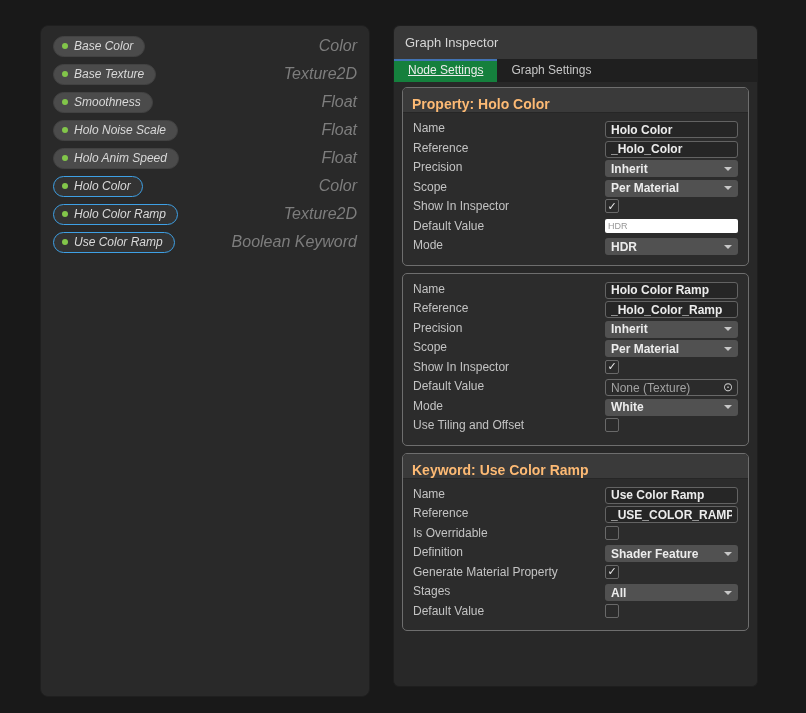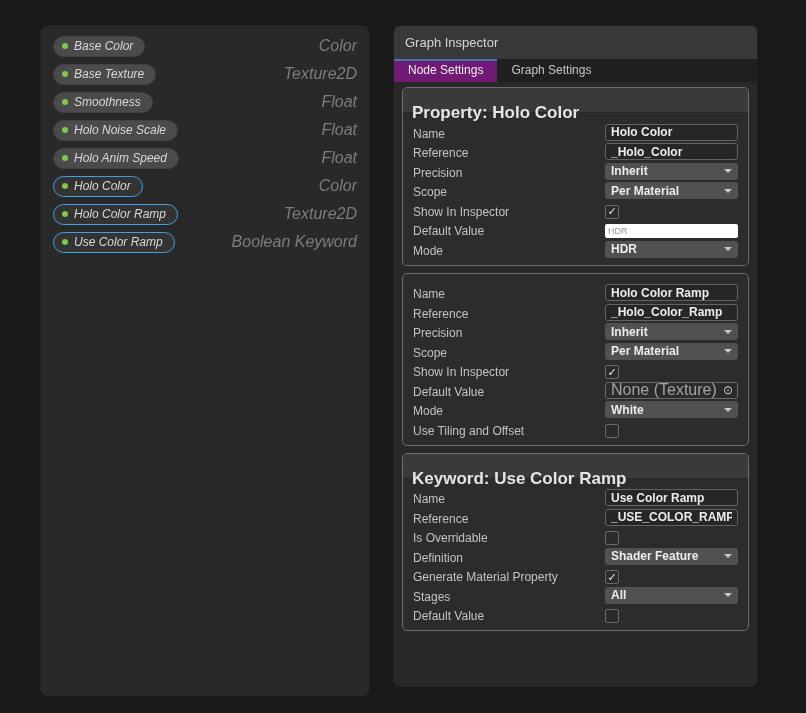--- a/index.html
+++ b/index.html
@@ -49,35 +49,36 @@
   }
   .gi-header {
     height:33px; background:#383838; border-radius:6px 6px 0 0;
     line-height:33px; padding:0 11px; font-size:13px; color:#d6d6d6;
   }
   .gi-tabs { height:23px; background:#1f1f1f; display:flex; }
   .gi-tab {
     padding:0 14px; line-height:22px; font-size:12px; color:#c6c6c6; cursor:pointer;
   }
   .gi-tab.active {
-    background:#701a75; color:#ececec;
+    background:#15803d; color:#ececec;
     box-shadow:inset 0 2px 0 var(--tab-blue,#4273b3);
+    text-decoration:underline;
   }
   .gi-content { padding:5px 8px 0 8px; }
 
   .section {
     border:1px solid #6e6e6e; border-radius:5px; background:#2c2c2c;
     margin-bottom:7px; overflow:hidden;
   }
   .sec-header {
-    background:#3a3a3a; height:25px; line-height:25px; padding:12px 9px;
-    font-size:17px; font-weight:700; color:#e5e5e5; border-bottom:1px solid #262626;
+    background:#3a3a3a; height:25px; line-height:25px; padding:4px 9px;
+    font-size:14px; font-weight:700; color:#fdba74; border-bottom:1px solid #262626;
   }
   .sec-body { padding:8px 10px 7px 10px; }
-  .srow { height:19.5px; display:flex; align-items:flex-end; }
+  .srow { height:19.5px; display:flex; align-items:flex-start; }
   .srow-label { flex:1; font-size:12px; color:#c3c3c3; white-space:nowrap; }
   .ctrl { width:133px; display:flex; align-items:center; }
 
   input.textfield {
     width:133px; height:17px; background:#262626; border:1px solid #636363;
     border-radius:3px; color:#ececec; font-size:12px; font-weight:700;
     padding:0 5px; font-family:"Liberation Sans", sans-serif; outline:none;
   }
   .dropdown {
     width:150px; height:17px; background:#515151; border-radius:3px;
@@ -99,21 +100,21 @@
     border-radius:2px; position:relative; cursor:pointer;
   }
   .colorfield .hdr-badge {
     position:absolute; left:3px; top:0; font-size:9px; line-height:14px; color:#979797;
   }
   .objectfield {
     width:133px; height:17px; background:#2b2b2b; border:1px solid #696969;
     border-radius:3px; display:flex; align-items:center; cursor:pointer;
   }
   .objectfield .obj-text {
-    flex:1; padding-left:5px; font-size:16px; color:#a2a2a2;
+    flex:1; padding-left:5px; font-size:12px; color:#a2a2a2;
     white-space:nowrap; overflow:hidden;
   }
   .objectfield .obj-picker {
     padding:0 4px 0 2px; font-size:12px; color:#c9c9c9; line-height:15px;
   }
 </style>
 </head>
 <body>
 
 <div class="blackboard">

